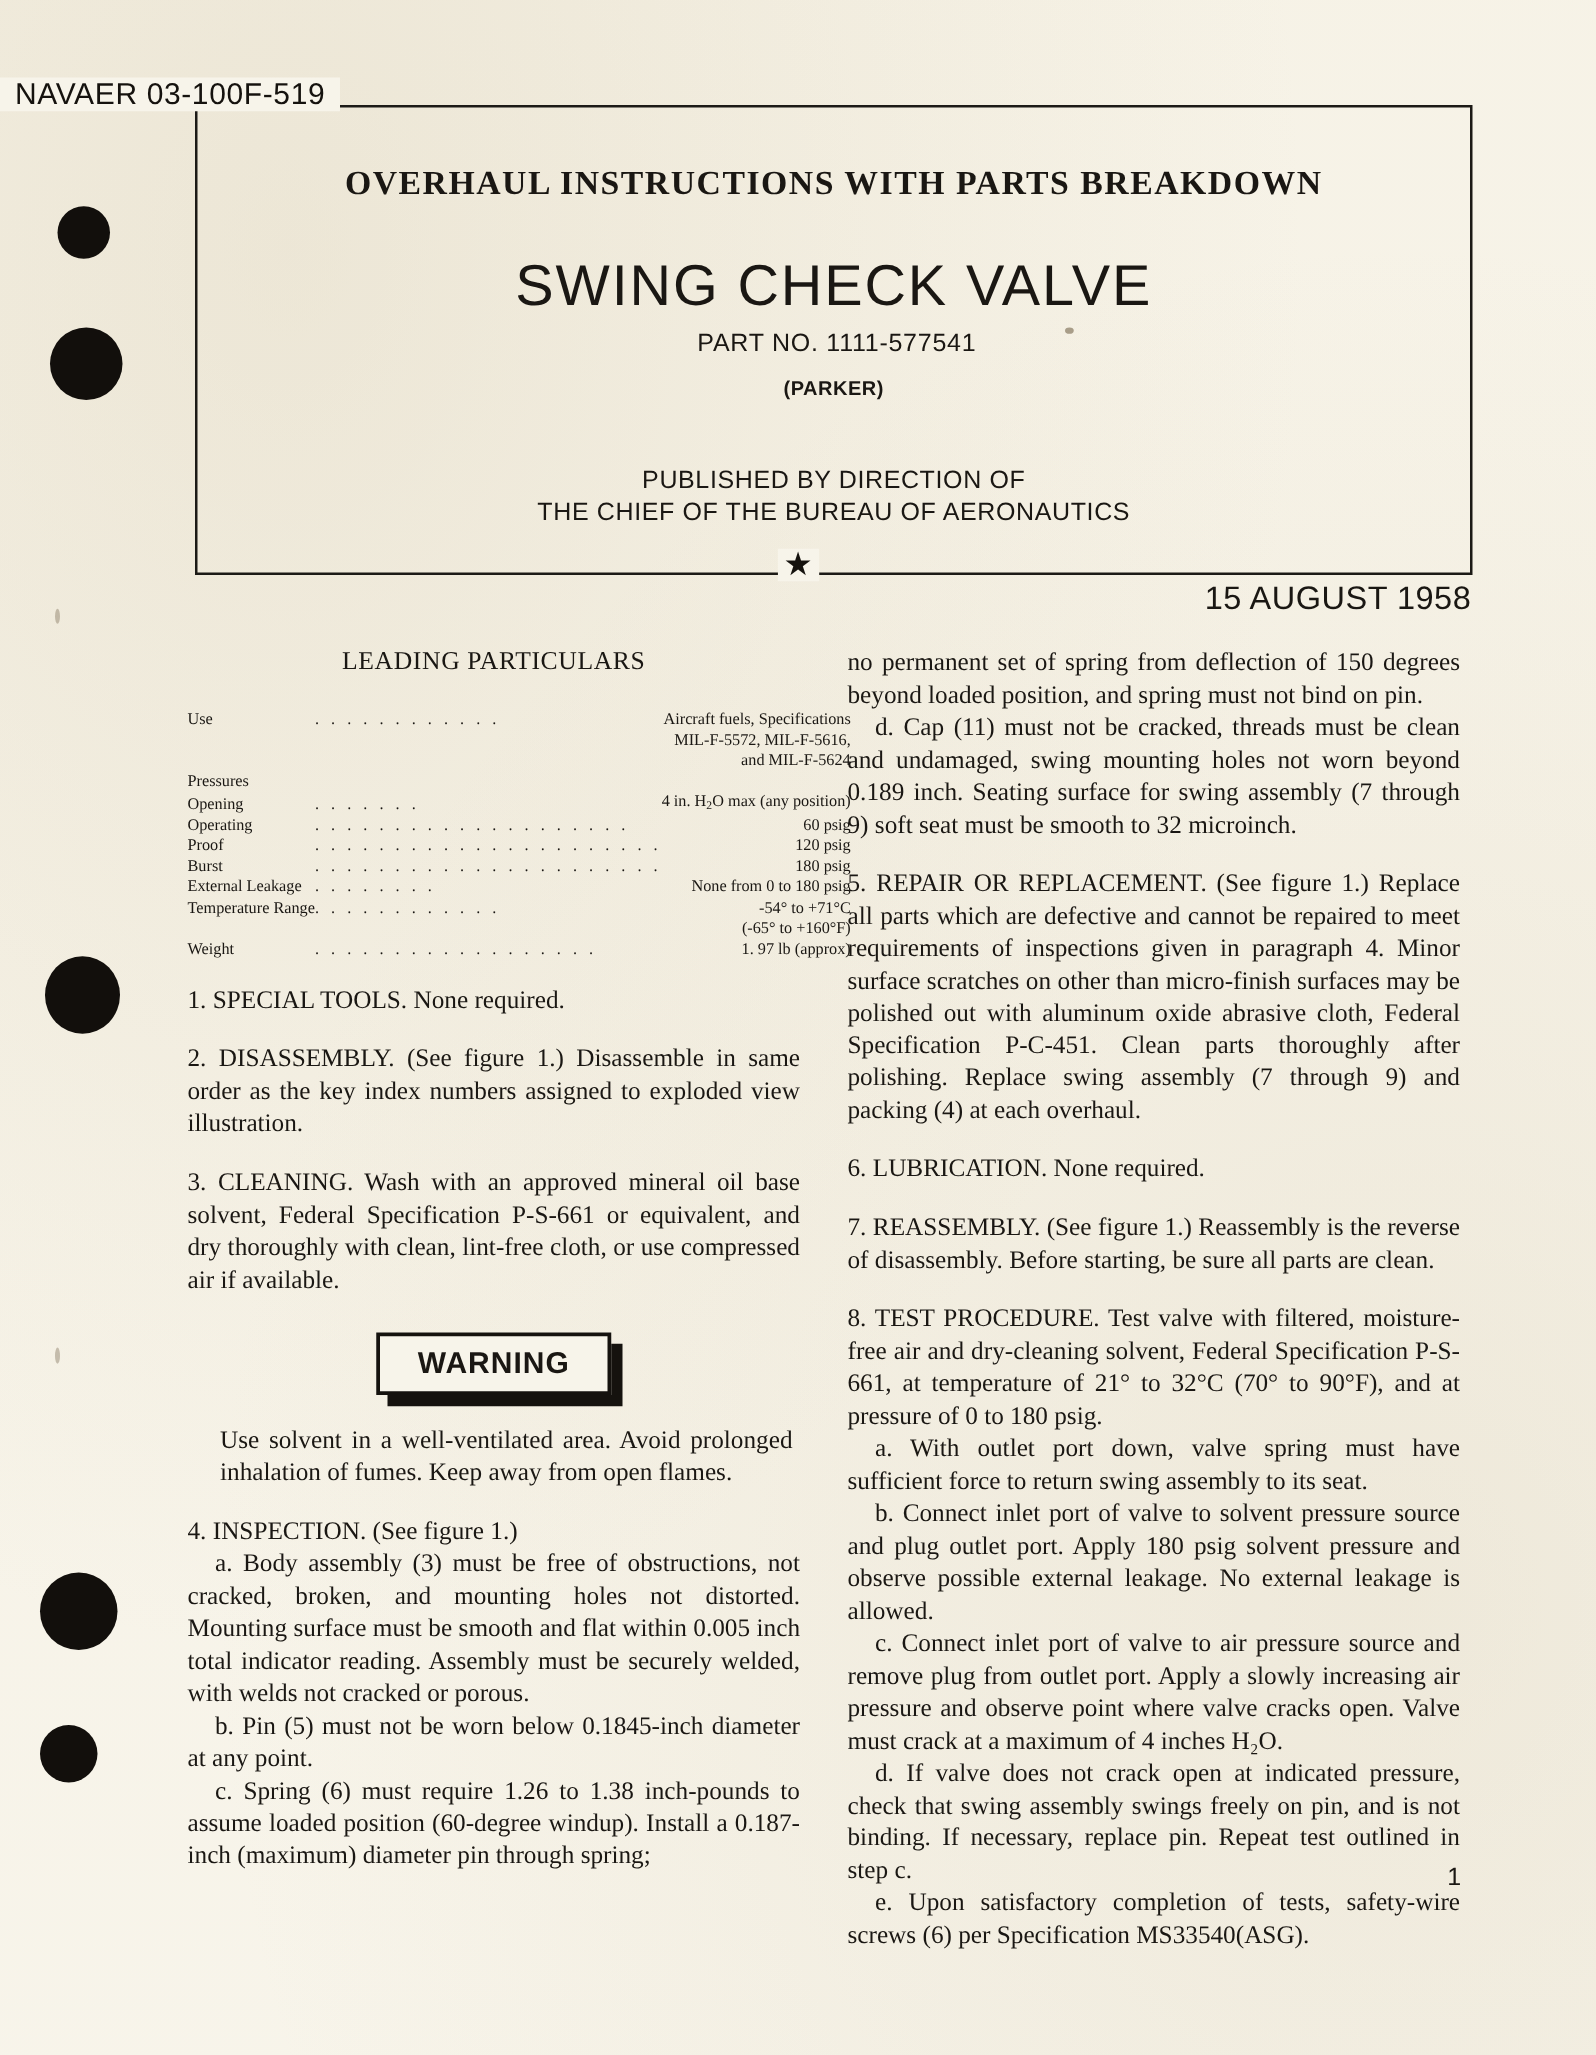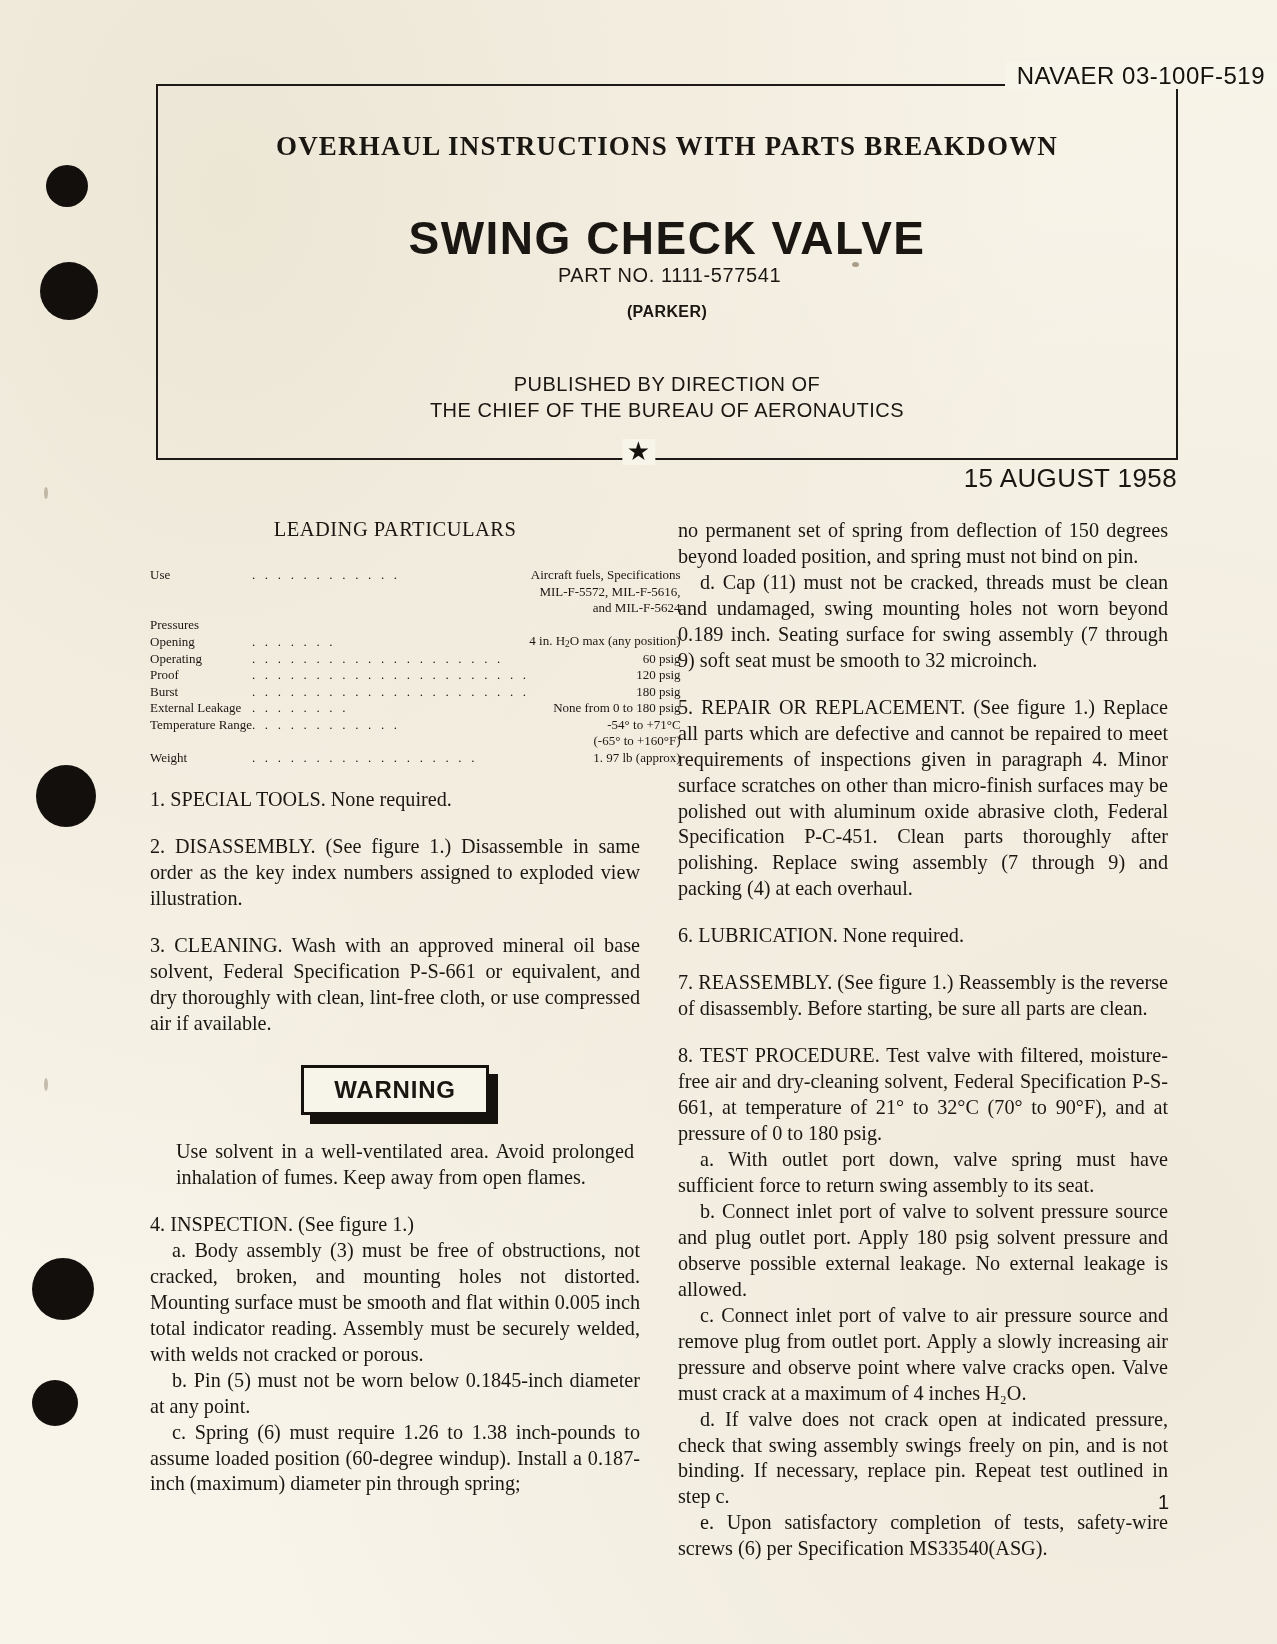--- a/index.html
+++ b/index.html
@@ -52,21 +52,21 @@
     width: 1022px;
     height: 376px;
     border: 2.5px solid #1c1a16;
     border-top-color: #1c1a16;
     box-sizing: border-box;
   }
   #doc-number {
     position: absolute;
     left: 0; right: 0;
     top: 62px;
-    text-align: right;
+    text-align: left;
     font-family: "Liberation Sans Narrow", "Liberation Sans", sans-serif;
     font-size: 24px;
     letter-spacing: .5px;
     color: #15120e;
     z-index: 4;
   }
   #doc-number span {
     background: #f7f4ea;
     padding: 0 12px;
   }
@@ -77,25 +77,25 @@
     top: 45px;
     text-align: center;
     font-size: 27px;
     font-weight: 700;
     letter-spacing: 1.2px;
     font-family: "Liberation Serif", serif;
   }
   #product-title {
     position: absolute;
     left: 0; right: 0;
-    top: 125px;
+    top: 115px;
     text-align: center;
     font-family: "Liberation Sans Narrow", "Liberation Sans", sans-serif;
     font-size: 46px;
-    font-weight: 700;
+    font-weight: 400;
     letter-spacing: 1.5px;
   }
   #part-number {
     position: absolute;
     left: 5px; right: 0;
     top: 178px;
     text-align: center;
     font-family: "Liberation Sans Narrow", "Liberation Sans", sans-serif;
     font-size: 20px;
     letter-spacing: .6px;

